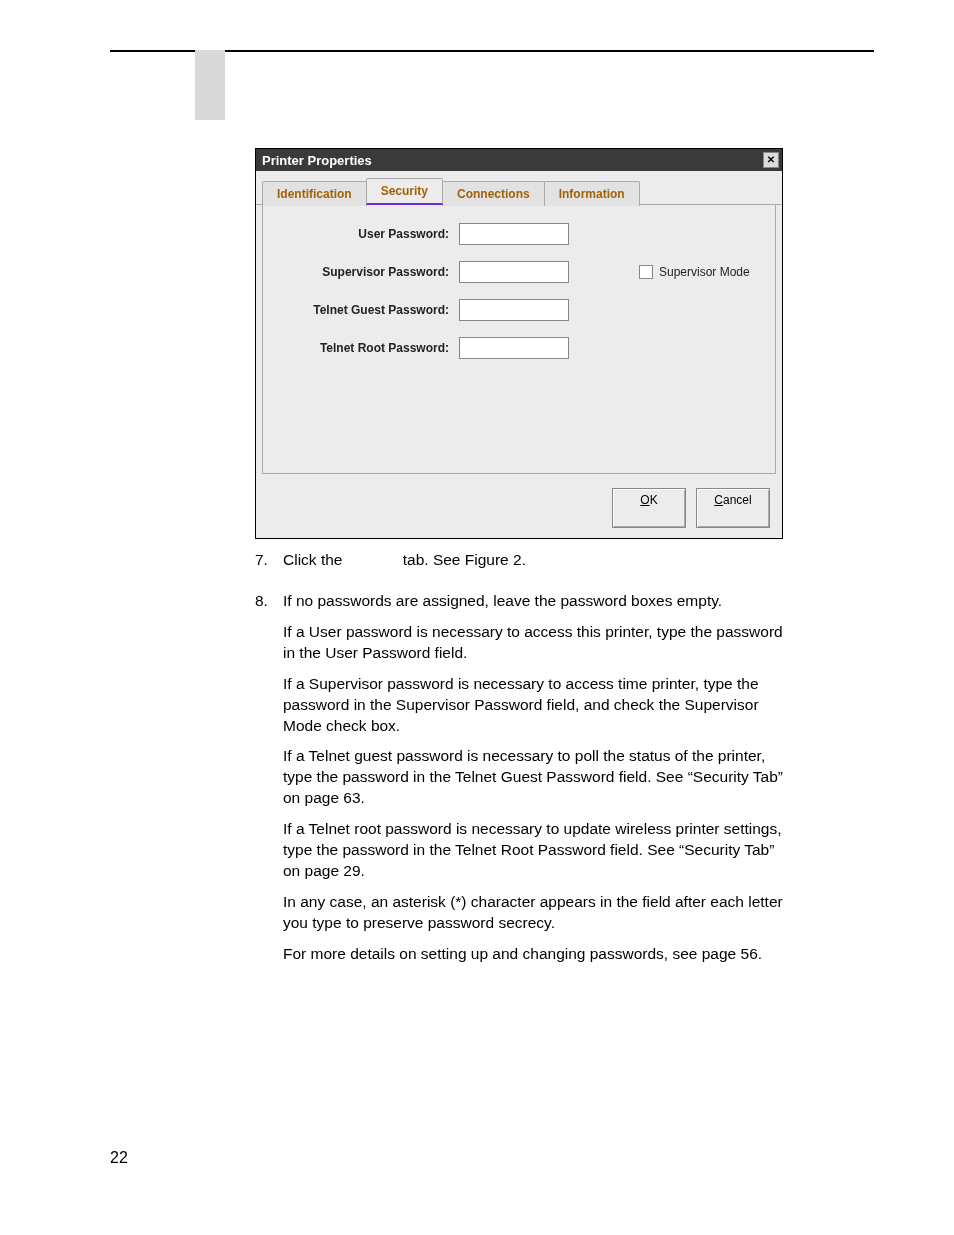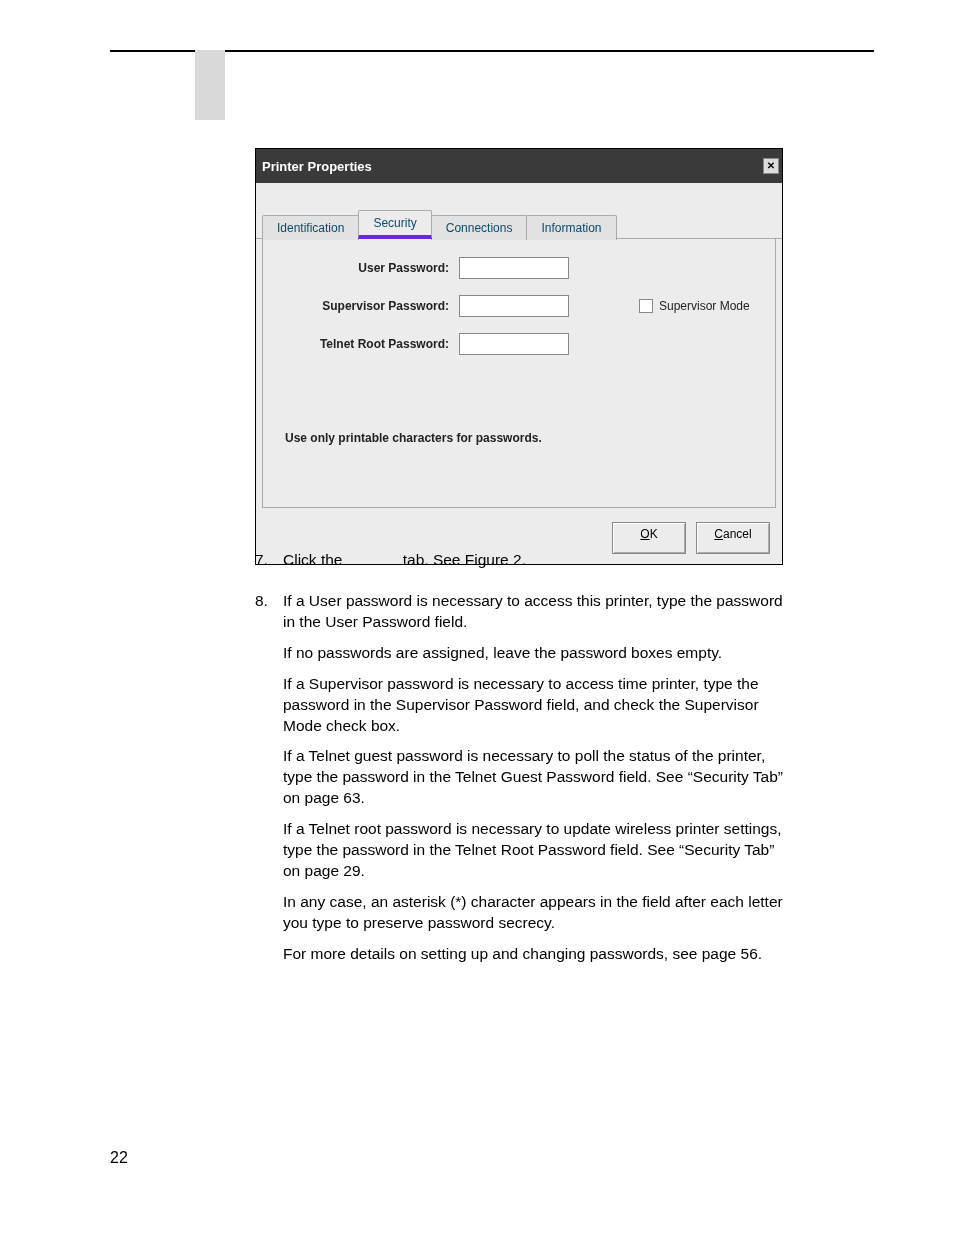--- a/index.html
+++ b/index.html
@@ -37,21 +37,21 @@
   }
   .titlebar {
     display: flex;
     align-items: center;
     justify-content: space-between;
     background: #3a3a3a;
     color: #fff;
     font-weight: bold;
     font-size: 13px;
     padding: 3px 3px 3px 6px;
-    height: 34px;
+    height: 22px;
   }
   .close-box {
     width: 16px;
     height: 16px;
     background: #dcdcdc;
     border: 1px solid #888;
     display: flex;
     align-items: center;
     justify-content: center;
     font-size: 10px;
@@ -62,36 +62,35 @@
   .tabrow {
     display: flex;
     align-items: flex-end;
     padding: 6px 6px 0 6px;
     gap: 0;
     border-bottom: 1px solid #aaa;
     margin-bottom: -1px;
   }
   .tab {
     font-size: 12px;
-    font-weight: normal;
+    font-weight: bold;
     padding: 5px 14px;
     background: #ececec;
     border: 1px solid #aaa;
     border-bottom: none;
     margin-right: -1px;
     position: relative;
     top: 1px;
     border-top-left-radius: 2px;
     border-top-right-radius: 2px;
-    color: #0c4a6e;
-    margin-top: 20px;
+    color: #a16207;
   }
   .tab.active {
     background: #ececec;
-    border-bottom: 4px solid #6d28d9;
+    border-bottom: 2px solid #6d28d9;
     top: 1px;
     z-index: 2;
   }
   .tab.inactive {
     background: #e2e2e2;
     top: 2px;
   }
   .panel {
     padding: 18px 16px 12px 16px;
     border: 1px solid #aaa;
@@ -145,21 +144,21 @@
     margin-left: 6px;
   }
   .button-row {
     display: flex;
     justify-content: flex-end;
     gap: 10px;
     padding: 8px 12px 10px 12px;
   }
   .btn {
     min-width: 74px;
-    height: 32px;
+    height: 40px;
     font-size: 12px;
     background: #ececec;
     border: 1px solid #888;
     box-shadow: inset 1px 1px 0 #fff, inset -1px -1px 0 #aaa;
     text-align: center;
     line-height: 22px;
     cursor: default;
   }
   .btn .u { text-decoration: underline; }
   .instructions {
@@ -218,45 +217,48 @@
     </div>
     <div class="form-row">
       <div class="form-label">Supervisor Password:</div>
       <input type="password" class="form-input" value="" style="">
       <div class="checkbox-wrap">
         <div class="checkbox-box"></div>
         <span>Supervisor Mode</span>
       </div>
     </div>
     <div class="form-row">
+      <div class="form-label">Telnet Guest Password:</div>
+      <input type="password" class="form-input" value="" style="">
+    </div>
+    <div class="form-row">
       <div class="form-label">Telnet Root Password:</div>
       <input type="password" class="form-input" value="" style="">
     </div>
-    <div class="hint">Use only printable characters for passwords.</div>
   </div>
 
   <div class="button-row">
     <div class="btn"><span class="u">O</span>K</div>
     <div class="btn"><span class="u">C</span>ancel</div>
   </div>
 </div>
 
 <div class="instructions">
   <ol>
     <li>
       <div class="num">7.</div>
       <div class="li-body">
         <p><span>Click the </span>&nbsp;&nbsp;&nbsp;&nbsp;&nbsp;&nbsp;&nbsp;&nbsp;&nbsp;&nbsp;&nbsp;&nbsp;<span> tab. See Figure 2.</span></p>
       </div>
     </li>
     <li>
       <div class="num">8.</div>
       <div class="li-body">
+        <p>If no passwords are assigned, leave the password boxes empty.</p>
         <p>If a User password is necessary to access this printer, type the password in the User Password field.</p>
-        <p>If no passwords are assigned, leave the password boxes empty.</p>
         <p>If a Supervisor password is necessary to access time printer, type the password in the Supervisor Password field, and check the Supervisor Mode check box.</p>
         <p>If a Telnet guest password is necessary to poll the status of the printer, type the password in the Telnet Guest Password field. See “Security Tab” on page 63.</p>
         <p>If a Telnet root password is necessary to update wireless printer settings, type the password in the Telnet Root Password field. See “Security Tab” on page 29.</p>
         <p>In any case, an asterisk (*) character appears in the field after each letter you type to preserve password secrecy.</p>
         <p>For more details on setting up and changing passwords, see page 56.</p>
       </div>
     </li>
   </ol>
 </div>
 

